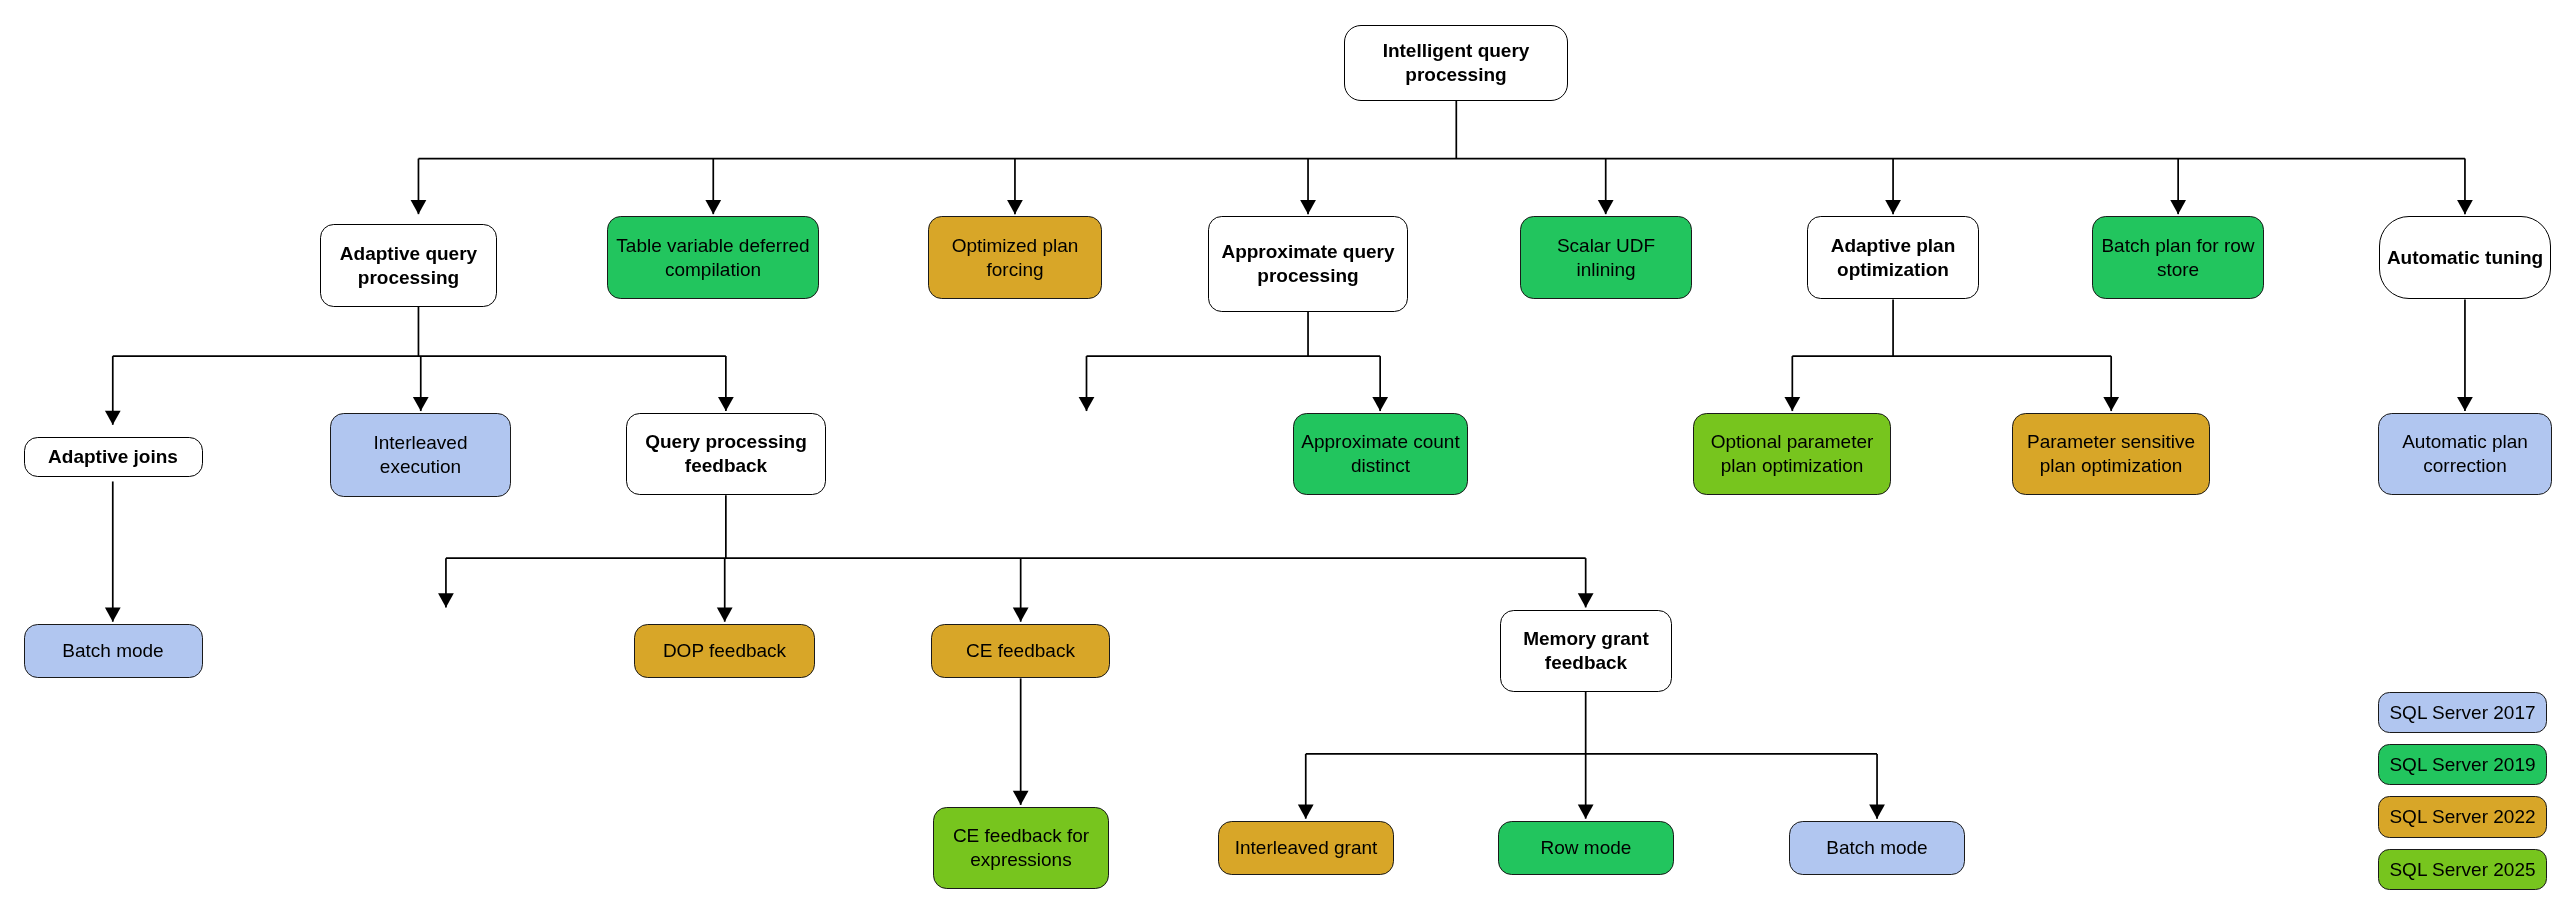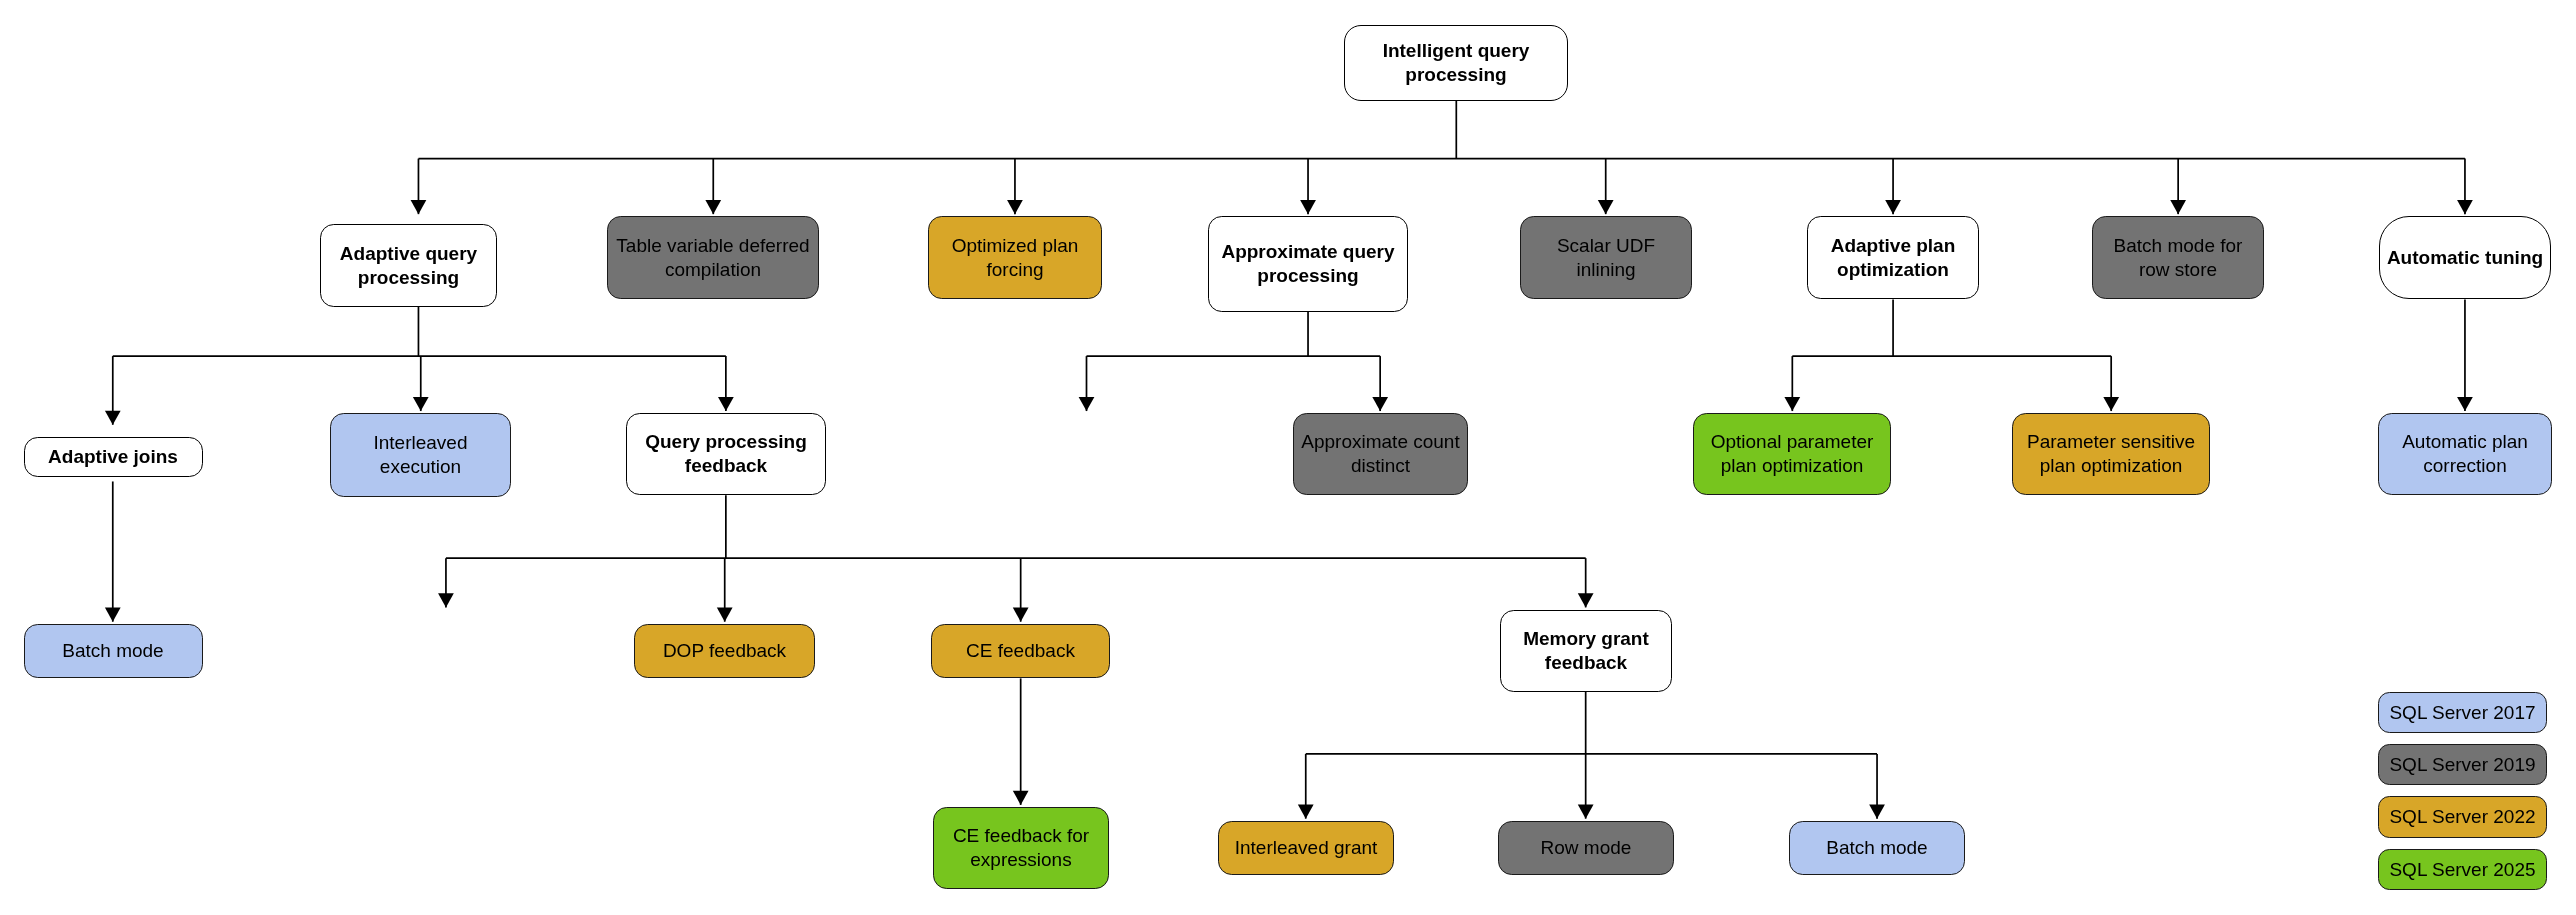--- a/index.html
+++ b/index.html
@@ -8,21 +8,21 @@
     font-family:"Liberation Sans",sans-serif;overflow:hidden;
   }
   .edges{position:absolute;left:0;top:0;width:2576px;height:916px;}
   .node{
     position:absolute;display:flex;align-items:center;justify-content:center;
     text-align:center;box-sizing:border-box;padding:0 6.9px;
     border:1.7px solid #1a1a1a;border-radius:13.7px;
     font-size:19px;line-height:1.26;color:#000;background:#fff;
   }
   .parent{font-weight:bold;border-color:#000;}
-  .c-gray {background:#737373;}
+  .c-gray {background:#22c55e;}
   .c-gold {background:#D8A628;}
   .c-blue {background:#B1C6F0;}
   .c-green{background:#77C51E;}
   .legend-item{
     position:absolute;display:flex;align-items:center;justify-content:center;
     box-sizing:border-box;border:1.7px solid #1a1a1a;border-radius:11.4px;
     font-size:19px;color:#000;white-space:nowrap;
   }
 </style>
 </head>
@@ -87,21 +87,21 @@
   </svg>
 
   <div class="node parent" style="left:1344px;top:24.6px;width:224px;height:76px;border-radius:17px;">Intelligent query processing</div>
 
   <div class="node parent" style="left:320px;top:216px;width:177px;height:83px;margin-top:8px;">Adaptive query processing</div>
   <div class="node c-gray" style="left:607px;top:216px;width:212px;height:83px;">Table variable deferred compilation</div>
   <div class="node c-gold" style="left:928px;top:216px;width:174px;height:83px;">Optimized plan forcing</div>
   <div class="node parent" style="left:1208px;top:216px;width:200px;height:96px;">Approximate query processing</div>
   <div class="node c-gray" style="left:1520px;top:216px;width:172px;height:83px;">Scalar UDF inlining</div>
   <div class="node parent" style="left:1807px;top:216px;width:172px;height:83px;">Adaptive plan optimization</div>
-  <div class="node c-gray" style="left:2092px;top:216px;width:172px;height:83px;">Batch mode for row store</div>
+  <div class="node c-gray" style="left:2092px;top:216px;width:172px;height:83px;">Batch plan for row store</div>
   <div class="node parent" style="left:2379px;top:216px;width:172px;height:83px;border-radius:30px;">Automatic tuning</div>
 
   <div class="node parent" style="left:23.5px;top:437px;width:179px;height:40px;">Adaptive joins</div>
   <div class="node c-blue" style="left:330px;top:413px;width:181px;height:84px;">Interleaved execution</div>
   <div class="node parent" style="left:626px;top:413px;width:200px;height:82px;">Query processing feedback</div>
   <div class="node c-gray" style="left:1293px;top:413px;width:175px;height:82px;">Approximate count distinct</div>
   <div class="node c-green" style="left:1693px;top:413px;width:198px;height:82px;">Optional parameter plan optimization</div>
   <div class="node c-gold" style="left:2012px;top:413px;width:198px;height:82px;">Parameter sensitive plan optimization</div>
   <div class="node c-blue" style="left:2378px;top:413px;width:174px;height:82px;">Automatic plan correction</div>
 

